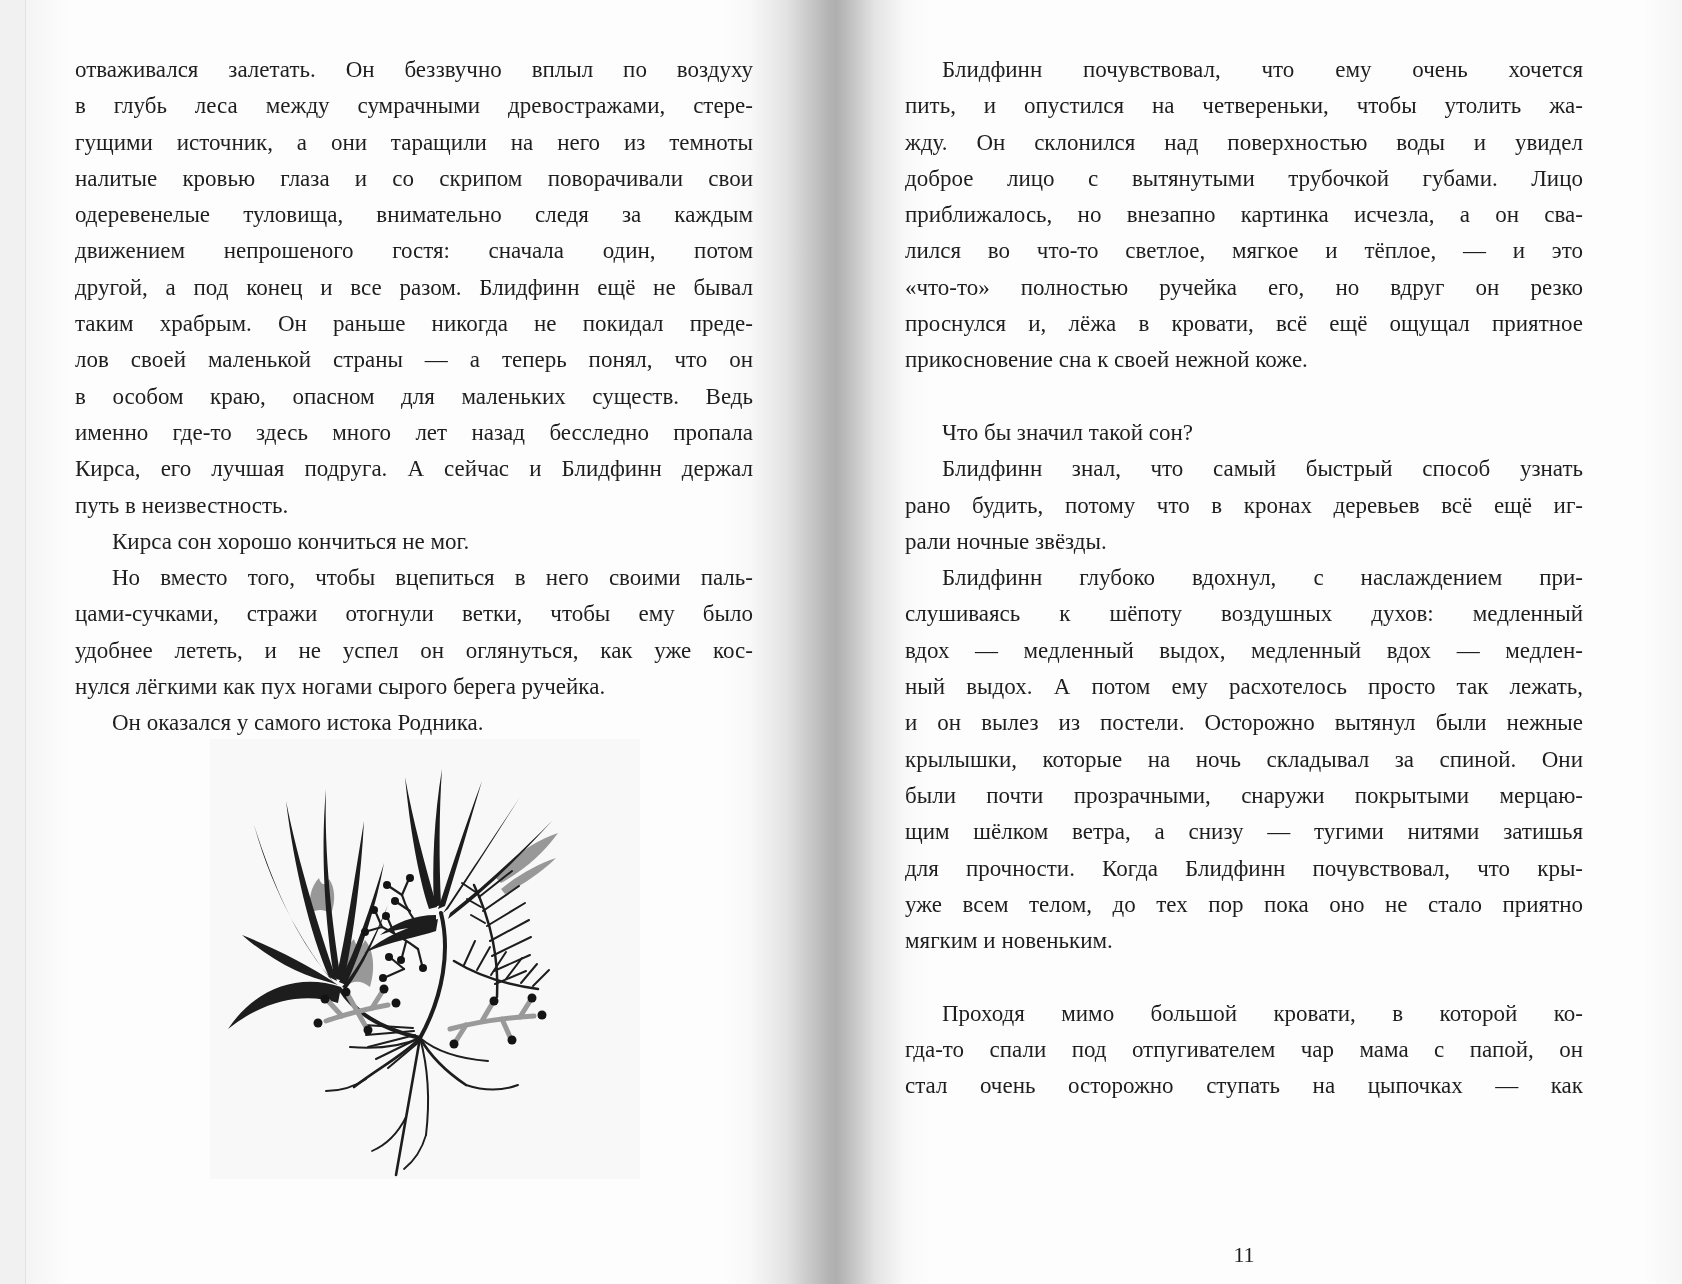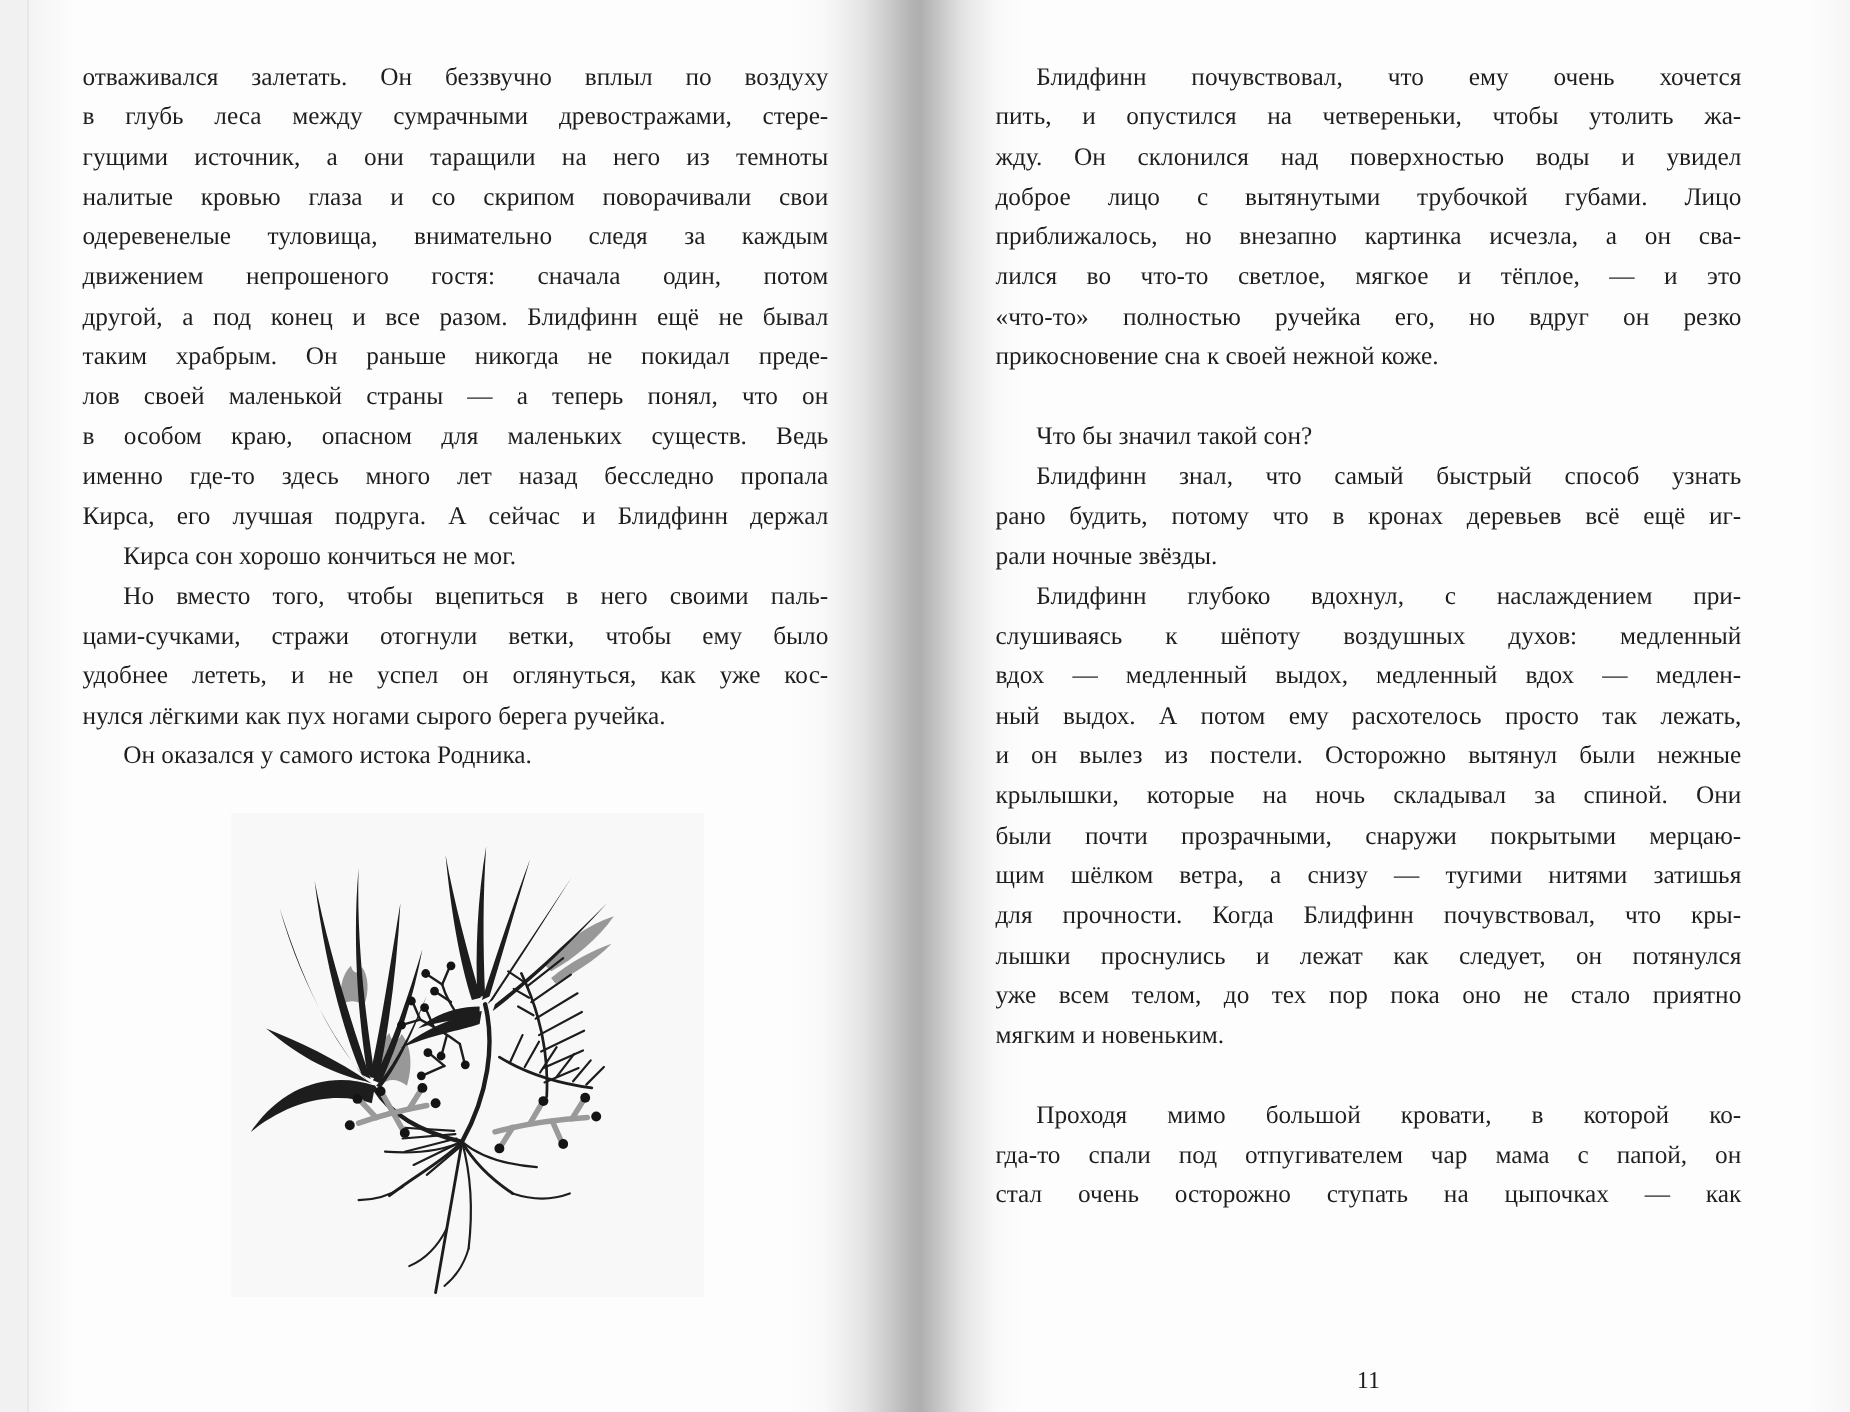--- a/index.html
+++ b/index.html
@@ -189,54 +189,55 @@
       <div class="line j">гущими источник, а они таращили на него из темноты</div>
       <div class="line j">налитые кровью глаза и со скрипом поворачивали свои</div>
       <div class="line j">одеревенелые туловища, внимательно следя за каждым</div>
       <div class="line j">движением непрошеного гостя: сначала один, потом</div>
       <div class="line j">другой, а под конец и все разом. Блидфинн ещё не бывал</div>
       <div class="line j">таким храбрым. Он раньше никогда не покидал преде-</div>
       <div class="line j">лов своей маленькой страны — а теперь понял, что он</div>
       <div class="line j">в особом краю, опасном для маленьких существ. Ведь</div>
       <div class="line j">именно где-то здесь много лет назад бесследно пропала</div>
       <div class="line j">Кирса, его лучшая подруга. А сейчас и Блидфинн держал</div>
+      <div class="line">путь в неизвестность.</div>
       <div class="line in">Кирса сон хорошо кончиться не мог.</div>
       <div class="line j in">Но вместо того, чтобы вцепиться в него своими паль-</div>
       <div class="line j">цами-сучками, стражи отогнули ветки, чтобы ему было</div>
       <div class="line j">удобнее лететь, и не успел он оглянуться, как уже кос-</div>
       <div class="line">нулся лёгкими как пух ногами сырого берега ручейка.</div>
       <div class="line in">Он оказался у самого истока Родника.</div>
     </div>
 
   <div class="gutter"></div>
 
   <div class="text-col col-right">
       <div class="line j in">Блидфинн почувствовал, что ему очень хочется</div>
       <div class="line j">пить, и опустился на четвереньки, чтобы утолить жа-</div>
       <div class="line j">жду. Он склонился над поверхностью воды и увидел</div>
       <div class="line j">доброе лицо с вытянутыми трубочкой губами. Лицо</div>
       <div class="line j">приближалось, но внезапно картинка исчезла, а он сва-</div>
       <div class="line j">лился во что-то светлое, мягкое и тёплое, — и это</div>
       <div class="line j">«что-то» полностью ручейка его, но вдруг он резко</div>
+      <div class="line j">проснулся и, лёжа в кровати, всё ещё ощущал приятное</div>
       <div class="line">прикосновение сна к своей нежной коже.</div>
       <div class="line blank"></div>
       <div class="line in">Что бы значил такой сон?</div>
       <div class="line j in">Блидфинн знал, что самый быстрый способ узнать</div>
       <div class="line j">рано будить, потому что в кронах деревьев всё ещё иг-</div>
       <div class="line">рали ночные звёзды.</div>
       <div class="line j in">Блидфинн глубоко вдохнул, с наслаждением при-</div>
       <div class="line j">слушиваясь к шёпоту воздушных духов: медленный</div>
       <div class="line j">вдох — медленный выдох, медленный вдох — медлен-</div>
       <div class="line j">ный выдох. А потом ему расхотелось просто так лежать,</div>
       <div class="line j">и он вылез из постели. Осторожно вытянул были нежные</div>
       <div class="line j">крылышки, которые на ночь складывал за спиной. Они</div>
       <div class="line j">были почти прозрачными, снаружи покрытыми мерцаю-</div>
       <div class="line j">щим шёлком ветра, а снизу — тугими нитями затишья</div>
       <div class="line j">для прочности. Когда Блидфинн почувствовал, что кры-</div>
-      <div class="line j">лышки проснулись и лежат как следует, он потянулся</div>
       <div class="line j">уже всем телом, до тех пор пока оно не стало приятно</div>
       <div class="line">мягким и новеньким.</div>
       <div class="line blank"></div>
       <div class="line j in">Проходя мимо большой кровати, в которой ко-</div>
       <div class="line j">гда-то спали под отпугивателем чар мама с папой, он</div>
       <div class="line j">стал очень осторожно ступать на цыпочках — как</div>
     </div>
 
   <div class="page-number">11</div>
 

